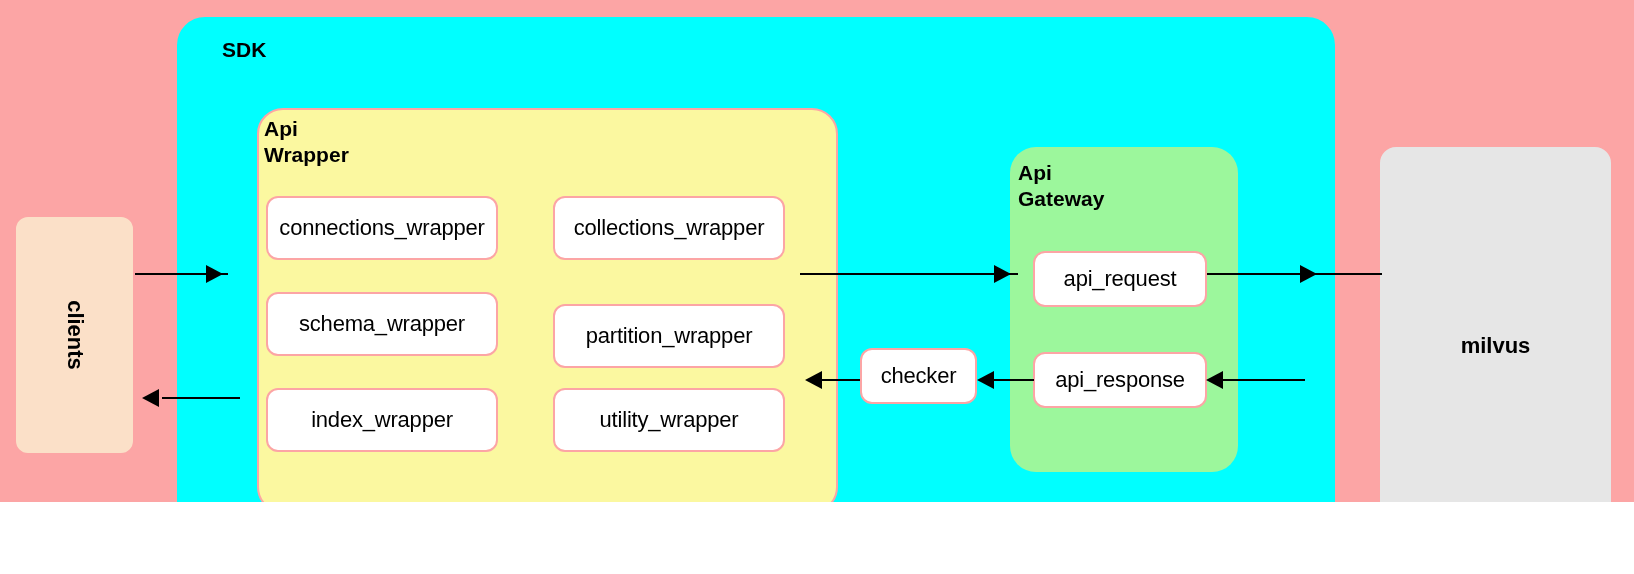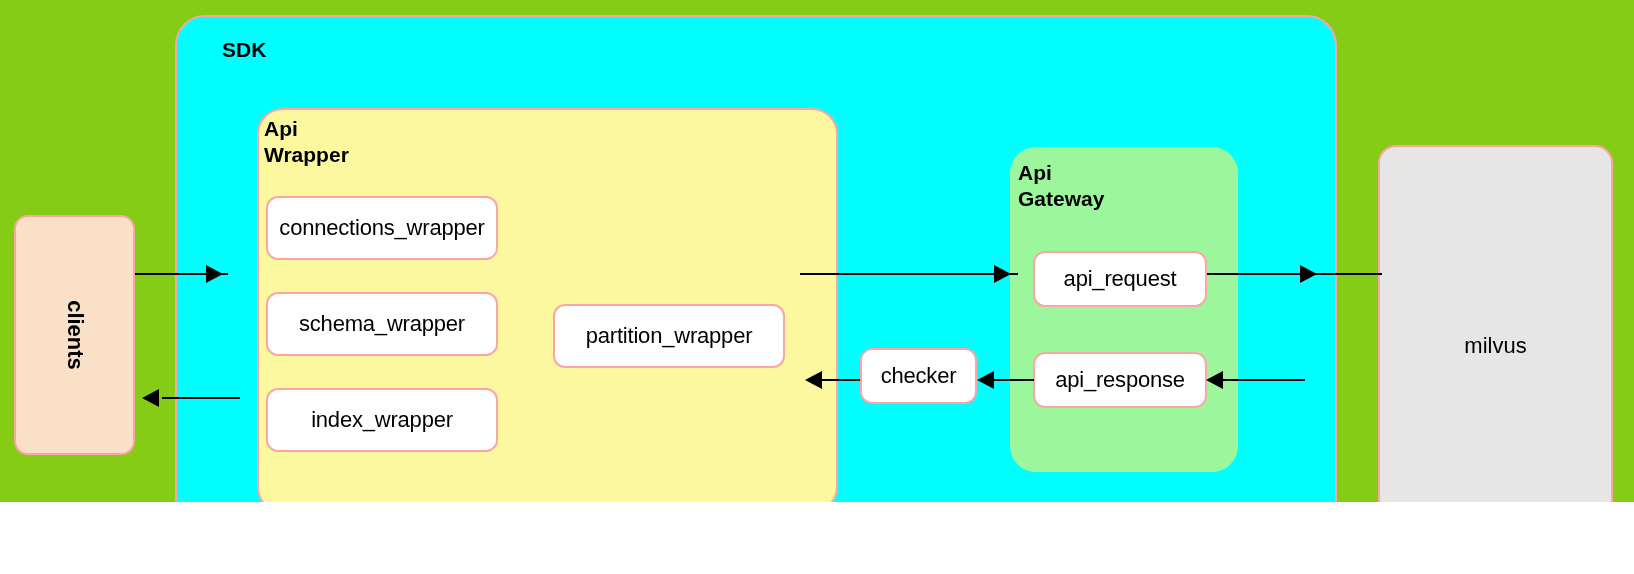--- a/index.html
+++ b/index.html
@@ -7,21 +7,21 @@
     padding: 0;
     background: #ffffff;
   }
   body {
     font-family: "Liberation Sans", sans-serif;
   }
   #canvas {
     position: relative;
     width: 1634px;
     height: 502px;
-    background: #84cc16;
+    background: #fca5a5;
     overflow: hidden;
   }
 
   
   .box {
     position: absolute;
     box-sizing: border-box;
     border: 2px solid #fca5a5;
     display: flex;
   }
@@ -77,21 +77,21 @@
     transform: rotate(90deg);
     white-space: nowrap;
   }
   #milvus-box {
     background: #e6e6e6;
     border-radius: 18px;
     align-items: center;
     justify-content: center;
   }
   #milvus-label {
-    font-weight: normal;
+    font-weight: bold;
     font-size: 22px;
   }
 
   
   .connector {
     position: absolute;
     pointer-events: none;
   }
   .conn-line {
     position: absolute;
@@ -129,23 +129,29 @@
   <div class="box leaf-box" style="left:266px; top:196px; width:232px; height:64px;">
     <span>connections_wrapper</span>
   </div>
   <div class="box leaf-box" style="left:266px; top:388px; width:232px; height:64px;">
     <span>index_wrapper</span>
   </div>
   <div class="box leaf-box" style="left:266px; top:292px; width:232px; height:64px;">
     <span>schema_wrapper</span>
   </div>
 
+  <div class="box leaf-box" style="left:553px; top:196px; width:232px; height:64px;">
+    <span>collections_wrapper</span>
+  </div>
   <div class="box leaf-box" style="left:553px; top:304px; width:232px; height:64px;">
     <span>partition_wrapper</span>
   </div>
+  <div class="box leaf-box" style="left:553px; top:388px; width:232px; height:64px;">
+    <span>utility_wrapper</span>
+  </div>
 
   <div class="box container-box" id="api-gateway-container" style="left:1010px; top:147px; width:228px; height:325px;">
   </div>
   <div class="container-label" id="api-gateway-label" style="left:1018px; top:160px;">Api
 Gateway</div>
 
   <div class="box leaf-box" style="left:1033px; top:251px; width:174px; height:56px;">
     <span>api_request</span>
   </div>
   <div class="box leaf-box" style="left:1033px; top:352px; width:174px; height:56px;text-align:center;">

